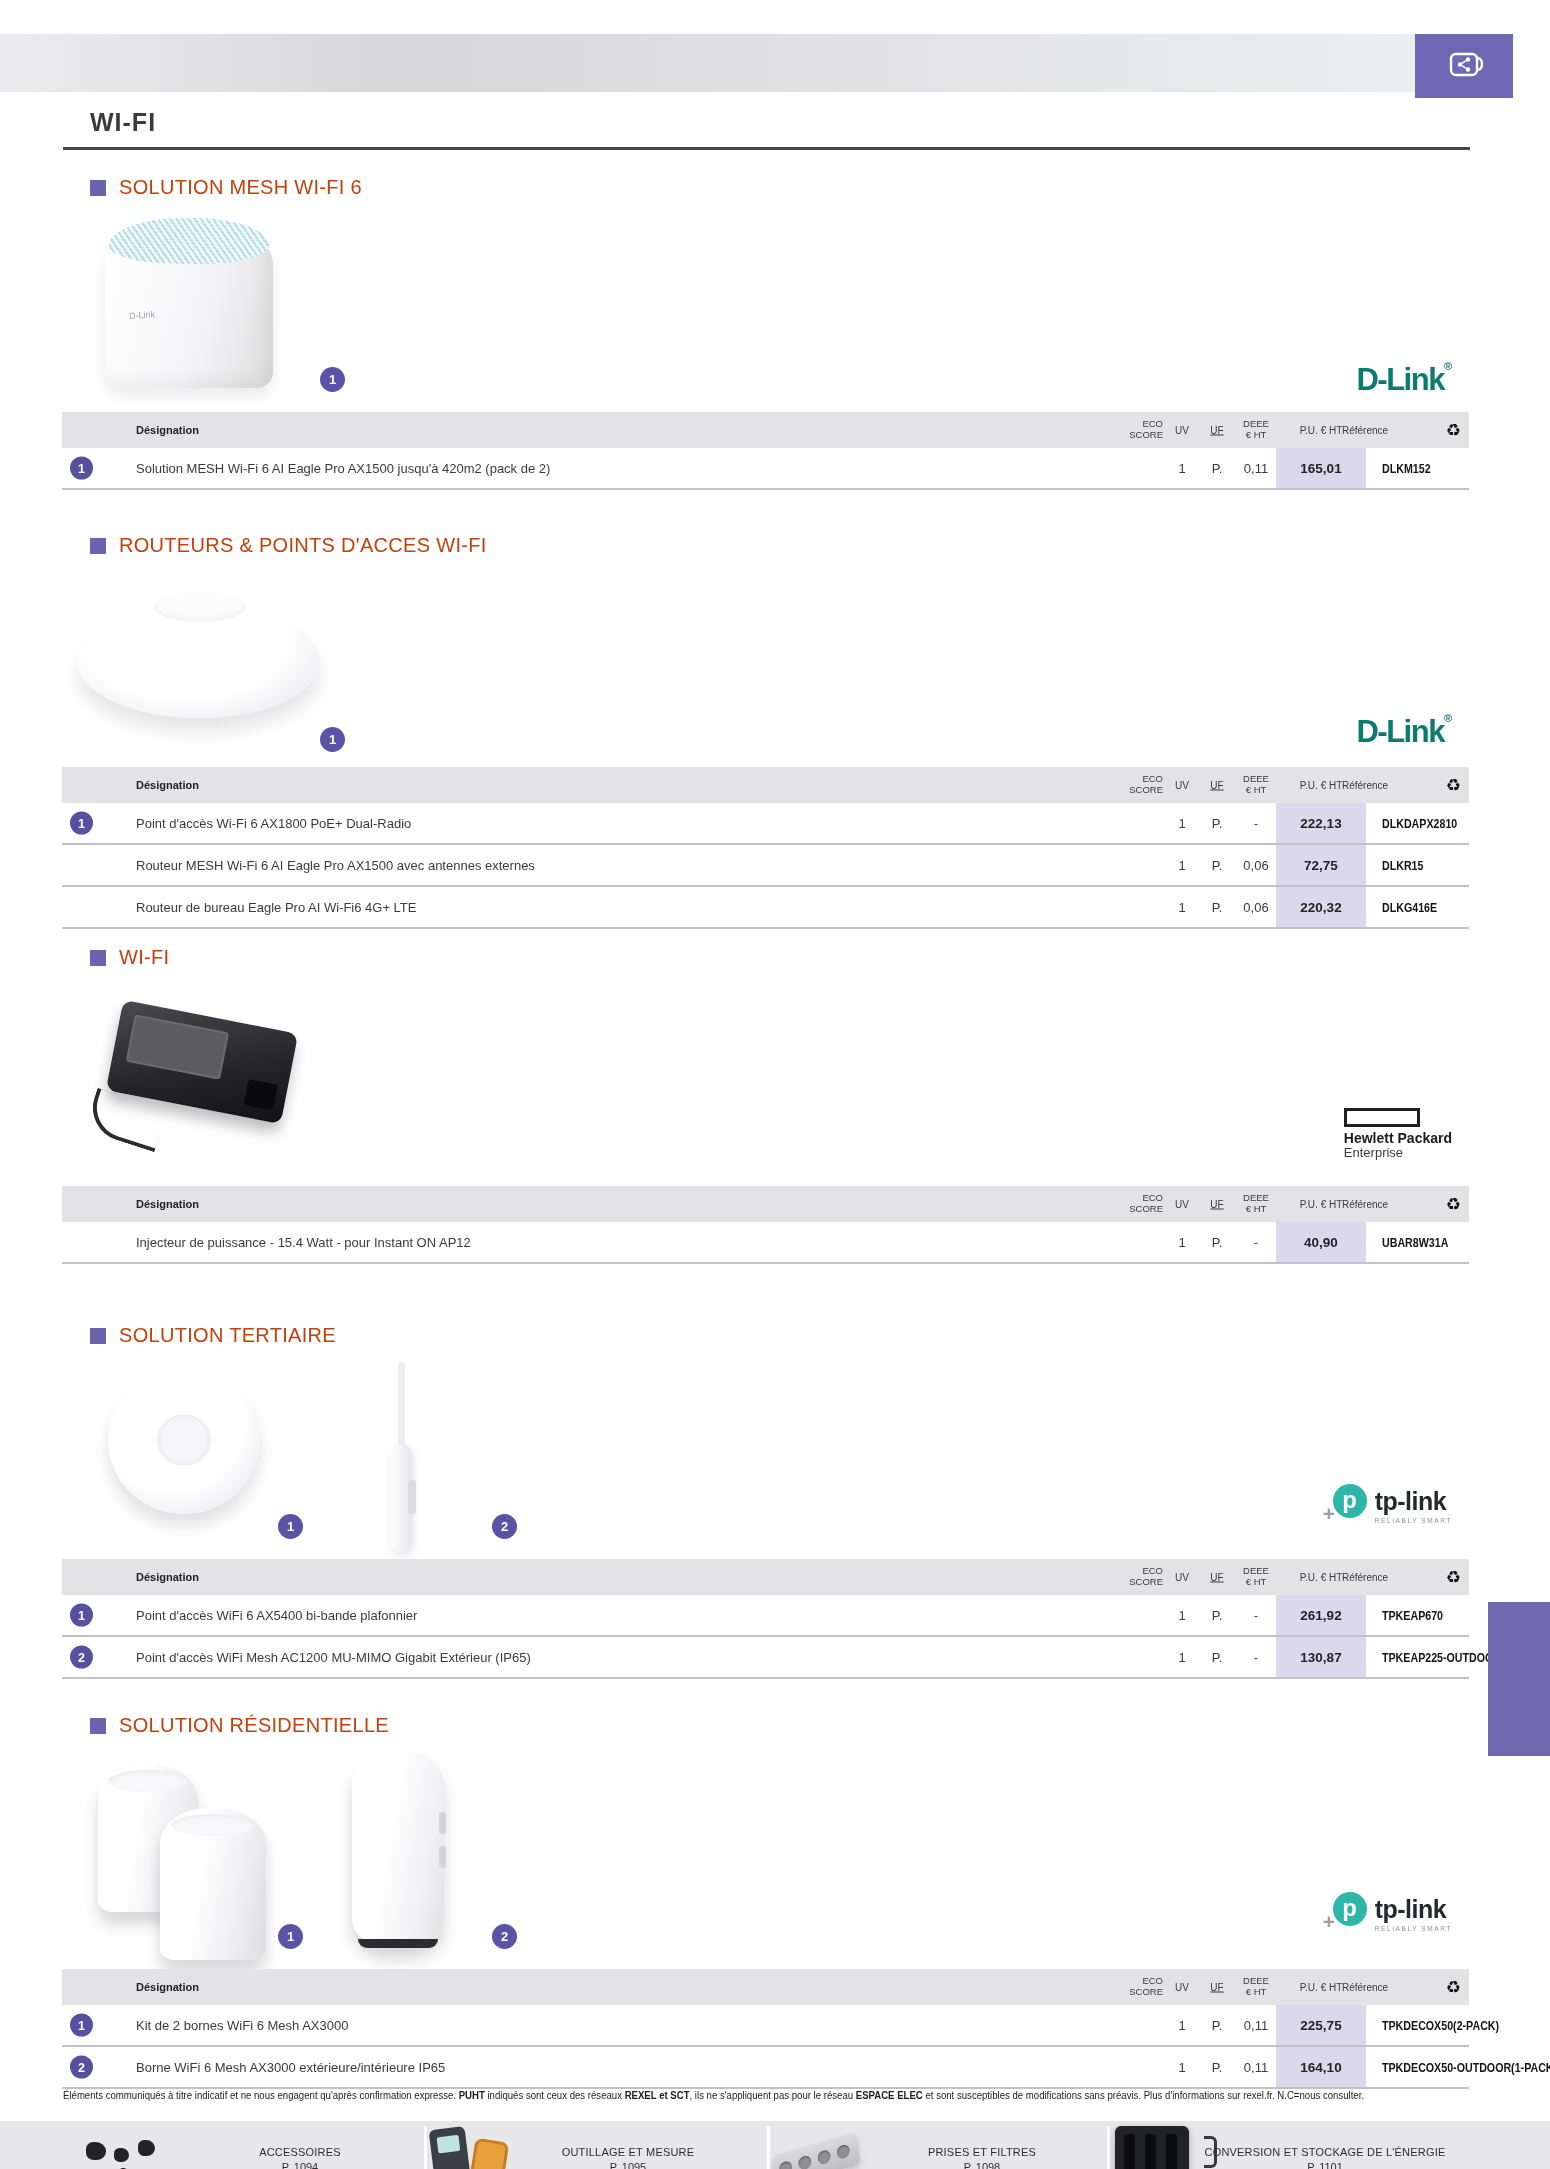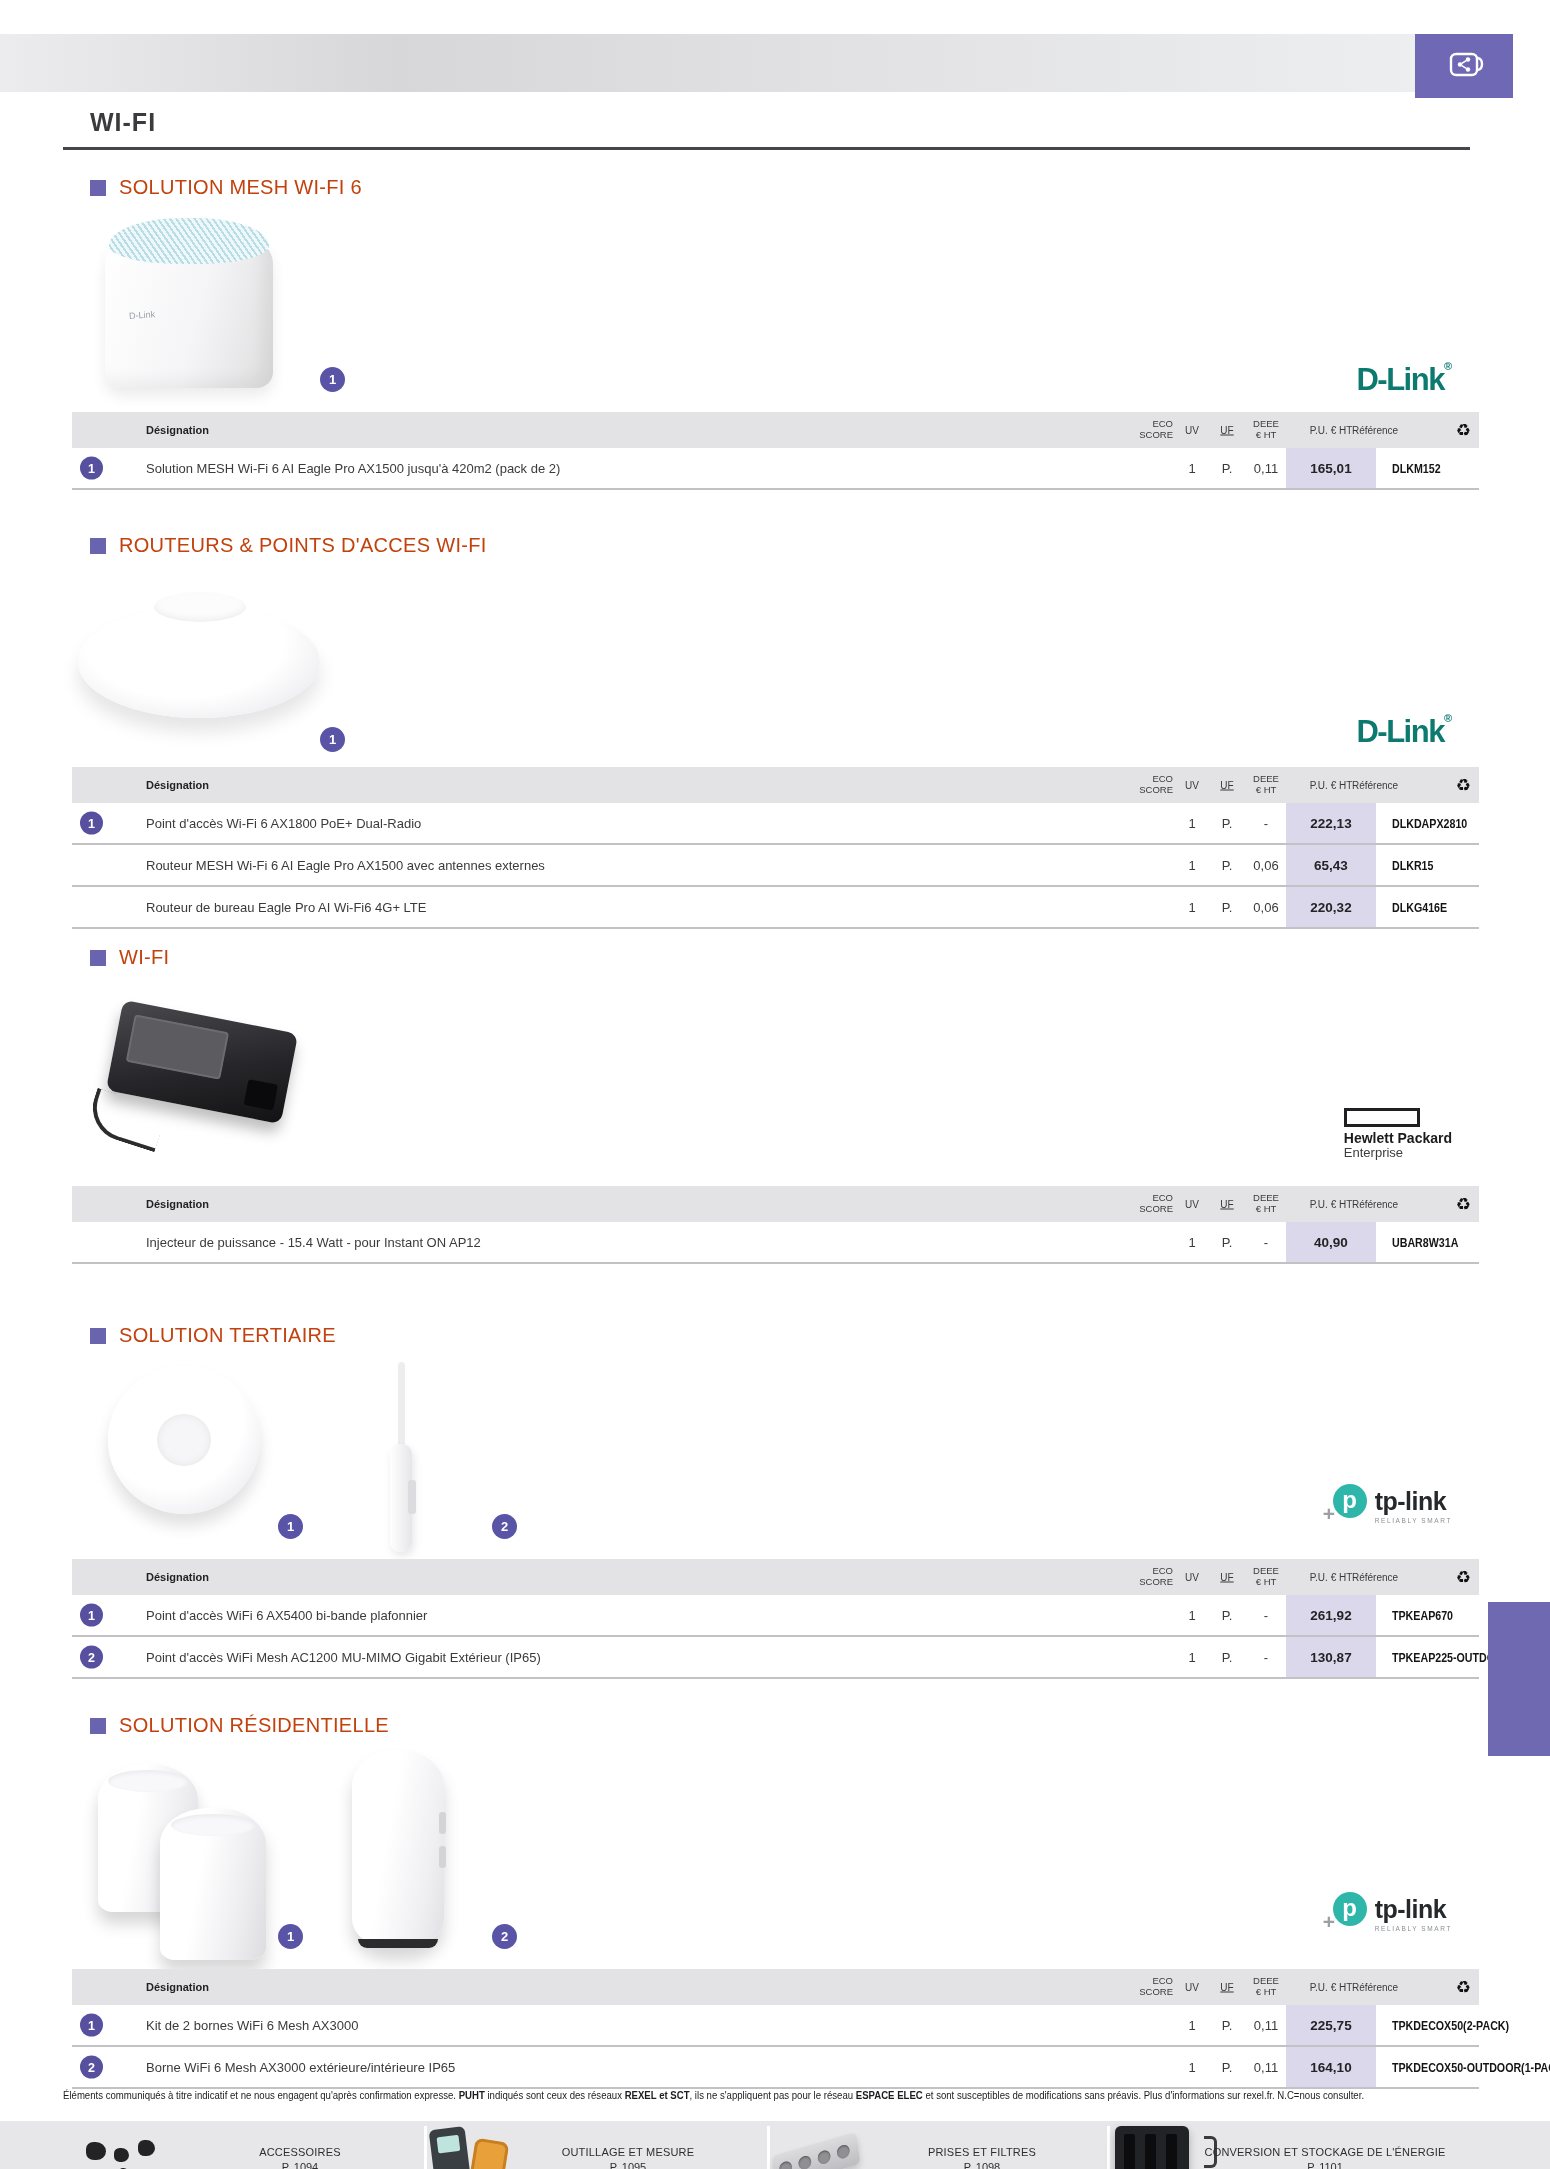--- a/index.html
+++ b/index.html
@@ -15,21 +15,21 @@
 
   .page-title{position:absolute;left:90px;top:74px;font-size:25px;font-weight:700;color:#3b3b3d;letter-spacing:1px;}
   .title-rule{position:absolute;left:63px;top:113px;width:1407px;height:3px;background:#46464a;}
 
   
   .section-h{position:absolute;left:90px;display:flex;align-items:center;gap:13px;}
   .section-h .sq{width:16px;height:16px;background:#6a63ae;flex:0 0 auto;}
   .section-h .txt{font-size:20px;color:#c2410c;letter-spacing:.3px;}
 
   
-  .ctable{position:absolute;left:72px;width:1407px;}
+  .ctable{position:absolute;left:62px;width:1407px;}
   .thead{position:relative;height:36px;background:#e3e3e5;}
   .hcell{position:absolute;top:50%;transform:translateY(-50%);font-size:10px;color:#3a3a3c;white-space:nowrap;}
   .h-des{left:74px;font-size:11px;font-weight:700;color:#222224;}
   .h-eco{left:1027px;width:74px;text-align:right;font-size:9.5px;line-height:1.12;}
   .h-uv{left:1103px;width:34px;text-align:center;}
   .h-uf{left:1137px;width:36px;text-align:center;text-decoration:underline;}
   .h-deee{left:1173px;width:42px;text-align:center;font-size:9.5px;line-height:1.12;}
   .h-pu{left:1214px;width:90px;text-align:center;}
   .h-ref{left:1280px;width:135px;text-align:left;}
   .h-recycle{right:8px;font-size:17px;color:#111;}
@@ -251,21 +251,21 @@
         <div class="cell c-uf">P.</div>
         <div class="cell c-deee">-</div>
         <div class="cell c-pu">222,13</div>
         <div class="cell c-ref"><span>DLKDAPX2810</span></div>
       </div>
       <div class="trow">
         <div class="cell c-des">Routeur MESH Wi-Fi 6 AI Eagle Pro AX1500 avec antennes externes</div>
         <div class="cell c-uv">1</div>
         <div class="cell c-uf">P.</div>
         <div class="cell c-deee">0,06</div>
-        <div class="cell c-pu">65,43</div>
+        <div class="cell c-pu">72,75</div>
         <div class="cell c-ref"><span>DLKR15</span></div>
       </div>
       <div class="trow">
         <div class="cell c-des">Routeur de bureau Eagle Pro AI Wi-Fi6 4G+ LTE</div>
         <div class="cell c-uv">1</div>
         <div class="cell c-uf">P.</div>
         <div class="cell c-deee">0,06</div>
         <div class="cell c-pu">220,32</div>
         <div class="cell c-ref"><span>DLKG416E</span></div>
       </div>

